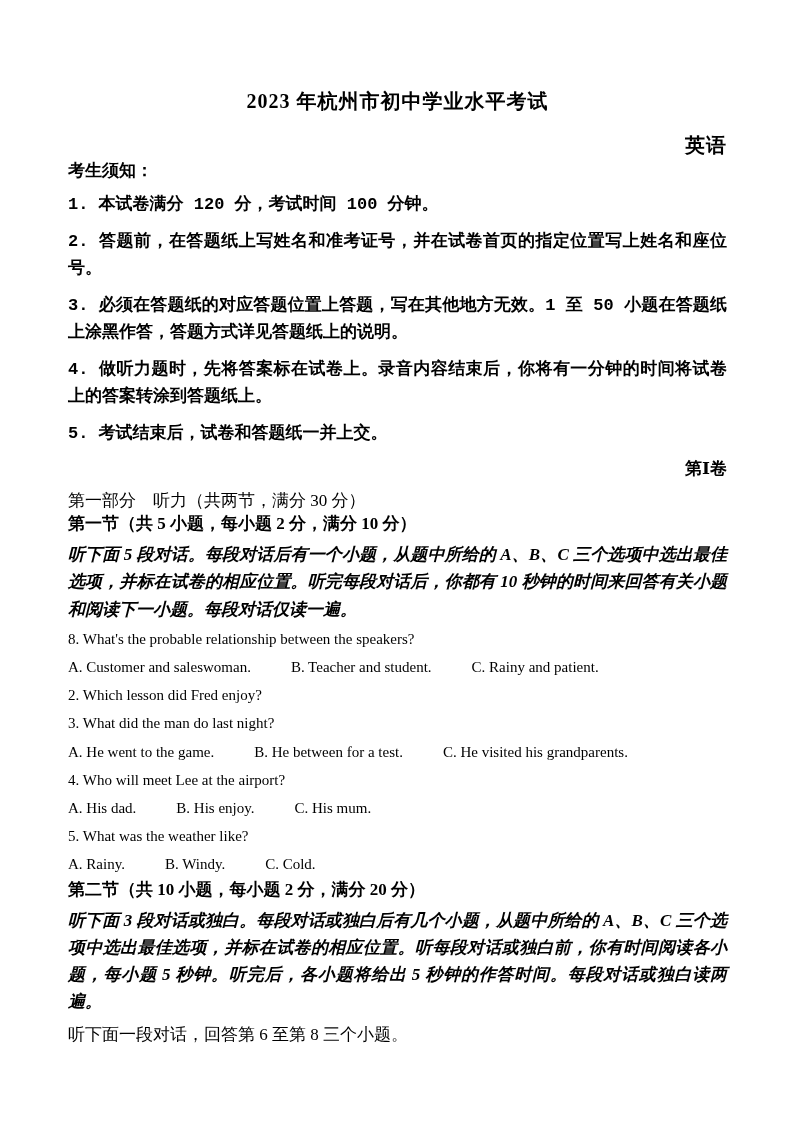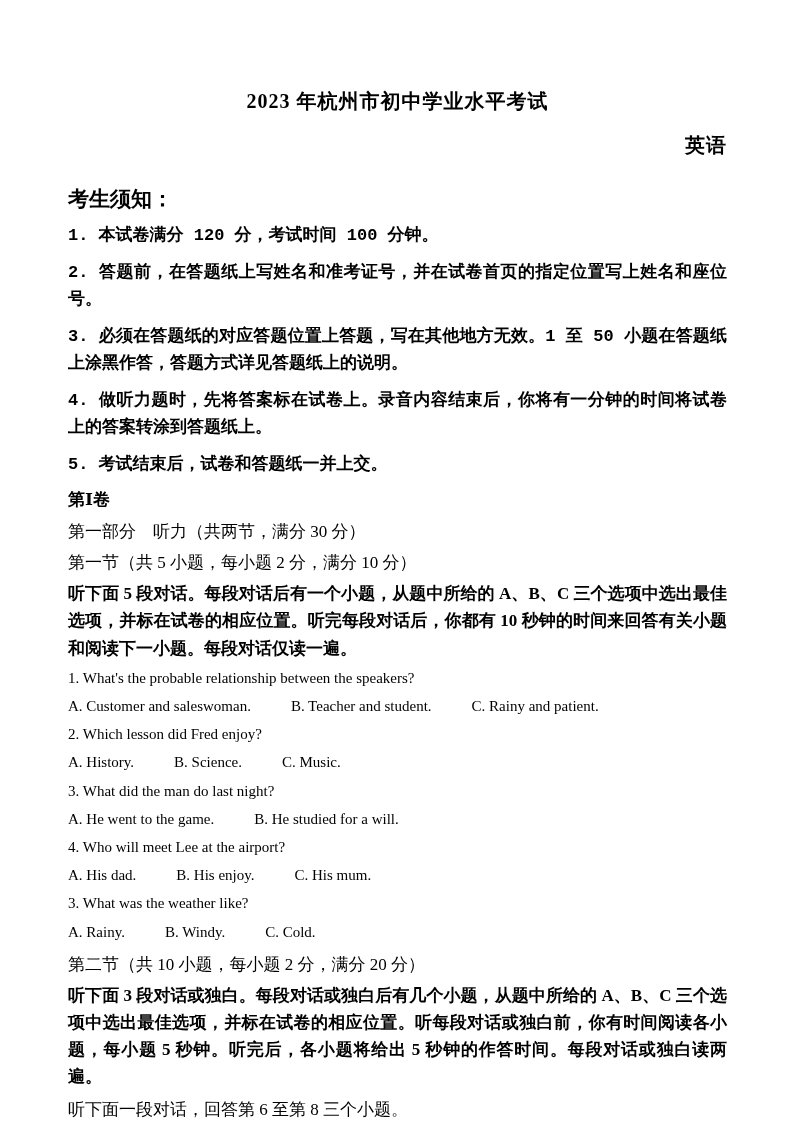--- a/index.html
+++ b/index.html
@@ -22,54 +22,54 @@
     letter-spacing: 1px;
   }
   .exam-subject {
     text-align: right;
     font-size: 20px;
     font-weight: bold;
     margin-top: 17px;
     letter-spacing: 1px;
   }
   .notice-heading {
-    font-size: 21px;
+    font-size: 17px;
     font-weight: bold;
-    margin-top: 26px;
   }
   .notice-item {
     font-size: 17px;
     font-weight: bold;
     line-height: 1.62;
     margin-top: 9px;
     text-align: justify;
     font-family: Liberation Mono, monospace;
   }
   .volume-heading {
-    text-align: left;
+    text-align: right;
     font-size: 17px;
     font-weight: bold;
     margin-top: 10px;
   }
   .part-heading {
     font-size: 17px;
     font-weight: normal;
     margin-top: 9px;
   }
   .section-heading {
     font-size: 17px;
-    font-weight: normal;
-    margin-top: 8px;
+    font-weight: bold;
+    margin-top: 0;
   }
   .instructions {
     font-size: 17px;
     font-weight: bold;
     line-height: 1.6;
     margin-top: 6px;
     text-align: justify;
+    font-style: italic;
   }
   .question-block { margin-top: 2px; }
   .q-text {
     font-size: 15px;
     line-height: 1.68;
     margin-top: 3px;
   }
   .q-options {
     font-size: 15px;
     line-height: 1.68;
@@ -104,56 +104,52 @@
   <p class="volume-heading">第Ⅰ卷</p>
 
   <p class="part-heading">第一部分　听力（共两节，满分 30 分）</p>
 
   <p class="section-heading">第一节（共 5 小题，每小题 2 分，满分 10 分）</p>
   <p class="instructions">听下面 5 段对话。每段对话后有一个小题，从题中所给的 A、B、C 三个选项中选出最佳选项，并标在试卷的相应位置。听完每段对话后，你都有 10 秒钟的时间来回答有关小题和阅读下一小题。每段对话仅读一遍。</p>
 
   <div class="questions-area">
 
     <div class="question-block">
-      <p class="q-text">1. What's the probable relationship between the speakers?</p>
+      <p class="q-text">8. What's the probable relationship between the speakers?</p>
       <p class="q-options">
         <span class="opt">A. Customer and saleswoman.</span>
         <span class="opt">B. Teacher and student.</span>
         <span class="opt">C. Rainy and patient.</span>
       </p>
     </div>
 
     <div class="question-block">
       <p class="q-text">2. Which lesson did Fred enjoy?</p>
-      <p class="q-options">
-        <span class="opt">A. History.</span>
-        <span class="opt">B. Science.</span>
-        <span class="opt">C. Music.</span>
-      </p>
     </div>
 
     <div class="question-block">
       <p class="q-text">3. What did the man do last night?</p>
       <p class="q-options">
         <span class="opt">A. He went to the game.</span>
-        <span class="opt">B. He studied for a will.</span>
+        <span class="opt">B. He between for a test.</span>
+        <span class="opt">C. He visited his grandparents.</span>
       </p>
     </div>
 
     <div class="question-block">
       <p class="q-text">4. Who will meet Lee at the airport?</p>
       <p class="q-options">
         <span class="opt">A. His dad.</span>
         <span class="opt">B. His enjoy.</span>
         <span class="opt">C. His mum.</span>
       </p>
     </div>
 
     <div class="question-block">
-      <p class="q-text">3. What was the weather like?</p>
+      <p class="q-text">5. What was the weather like?</p>
       <p class="q-options">
         <span class="opt">A. Rainy.</span>
         <span class="opt">B. Windy.</span>
         <span class="opt">C. Cold.</span>
       </p>
     </div>
 
   </div>
 
   <p class="section-heading">第二节（共 10 小题，每小题 2 分，满分 20 分）</p>

